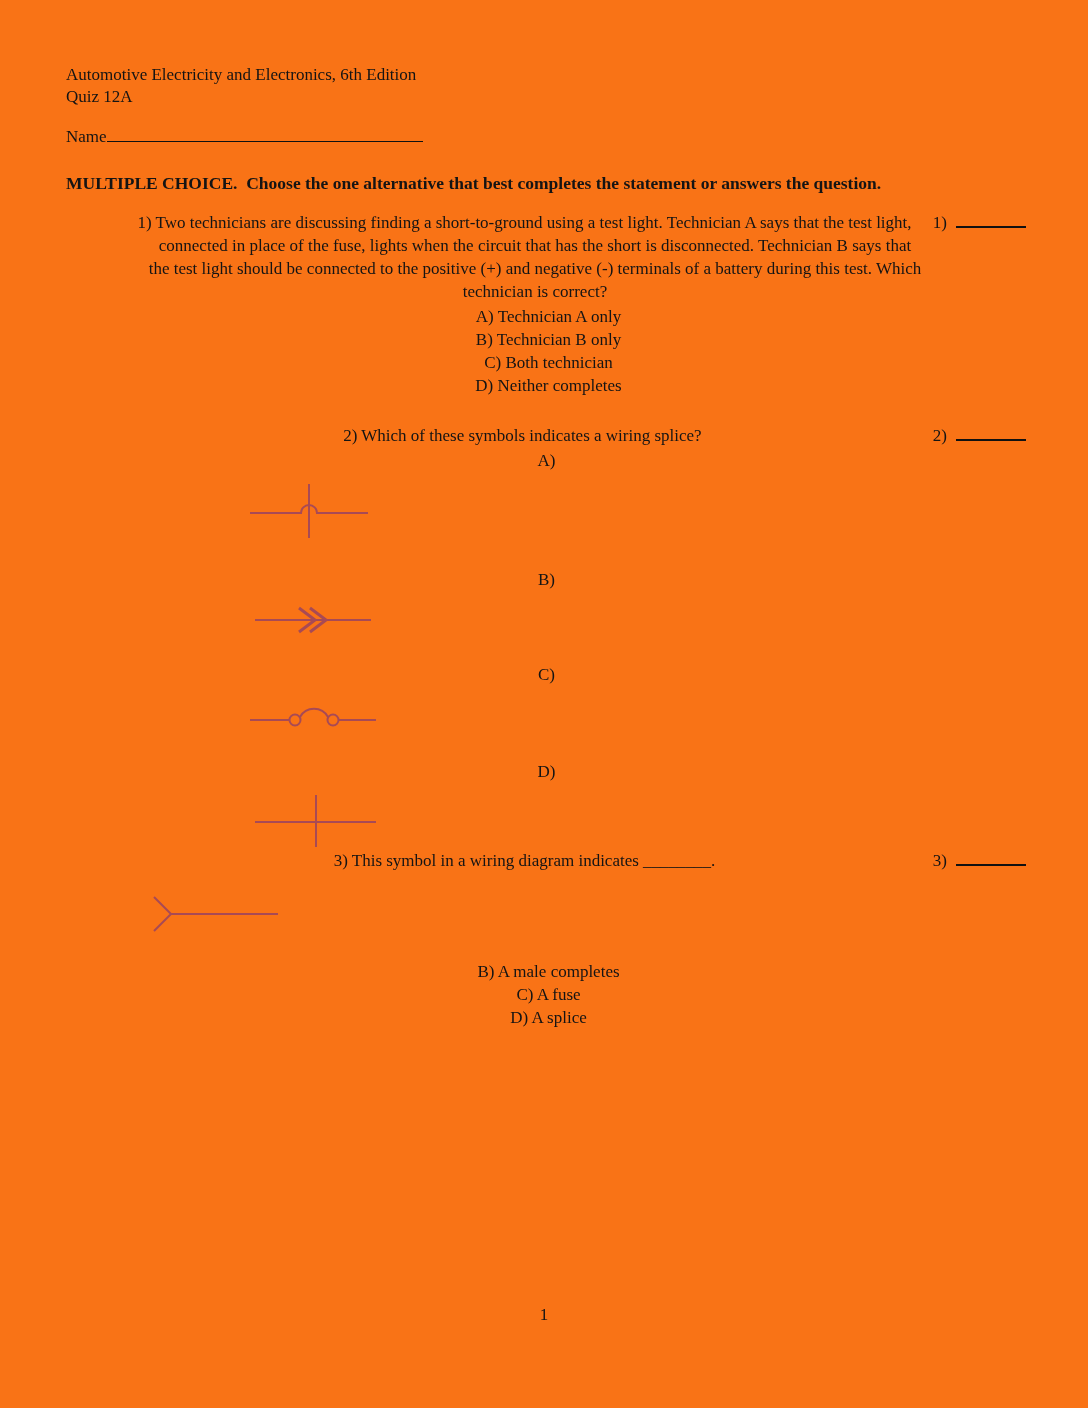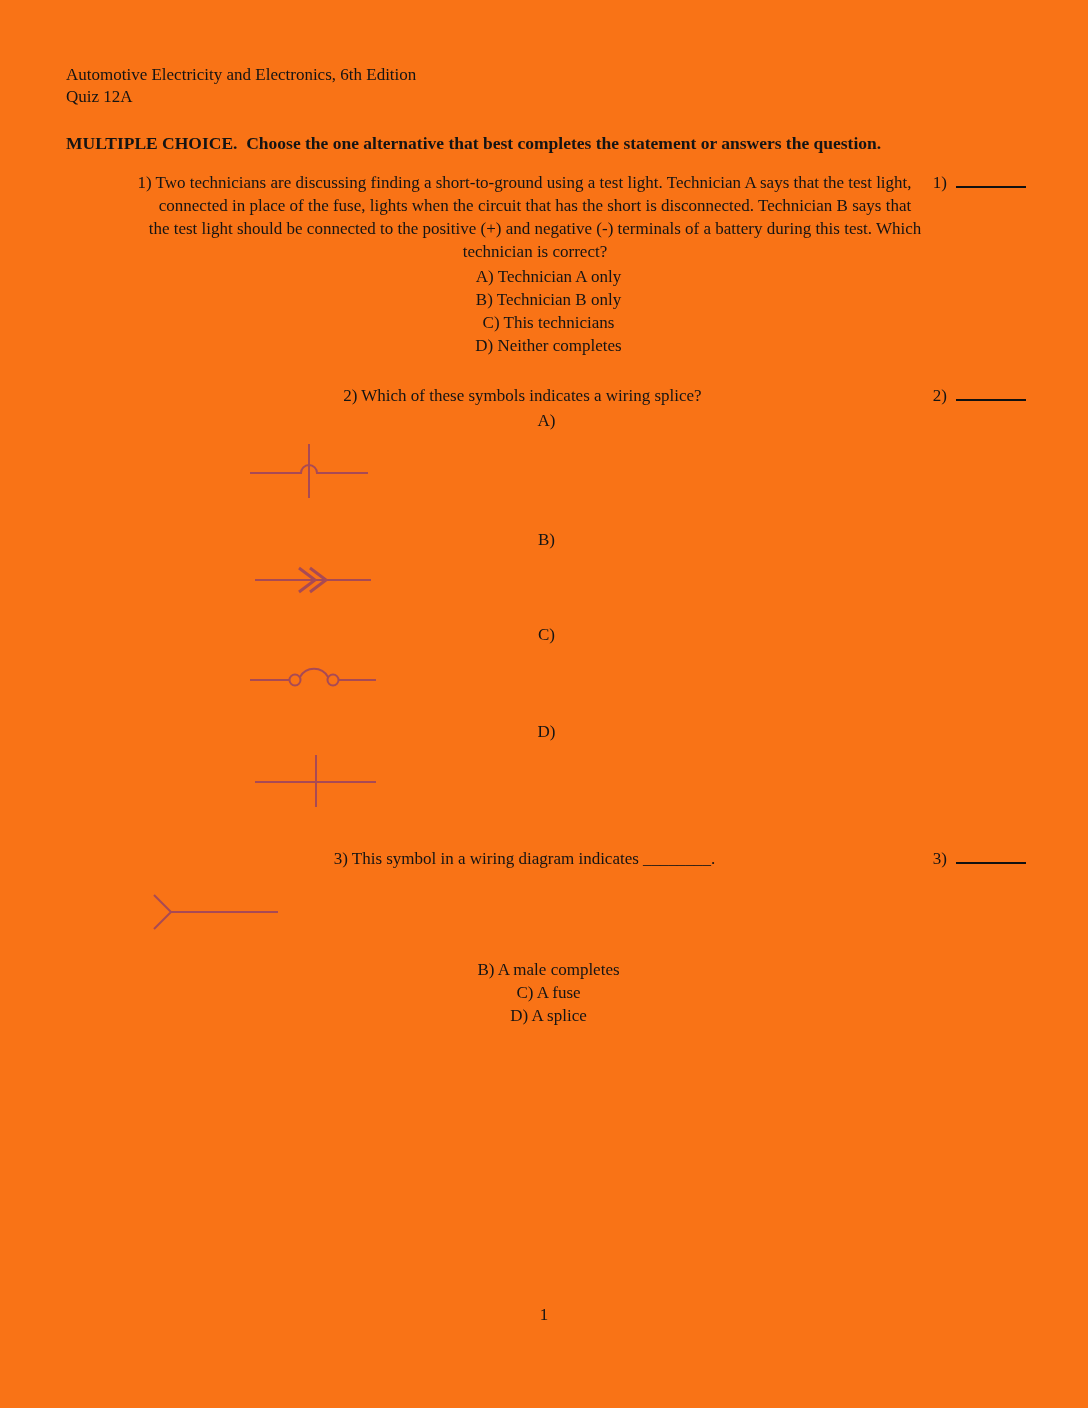--- a/index.html
+++ b/index.html
@@ -38,21 +38,21 @@
   .ans-line {
     display: inline-block;
     width: 70px;
     height: 15px;
     border-bottom: 2px solid #111;
     margin-left: 9px;
     vertical-align: baseline;
   }
   .q1 { margin-top: 16px; }
   .q2 { margin-top: 27px; gap: 15px; }
-  .q3 { margin-top: 38px; }
+  .q3 { }
   .choices { margin-top: 2px; margin-left: 48px; }
   .choice { line-height: 23px; }
   .sym { display: block; }
   .sym path, .sym circle { stroke: currentColor; fill: none; stroke-width: 2; }
   .sym .thick { stroke-width: 3; }
   .sym .dot-fill { stroke: none; }
   .sym-a { margin: 10px 0 28px 73px; }
   .sym-b { margin: 12px 0 26px 78px; }
   .sym-c { margin: 8px 0 30px 73px; }
   .sym-d { margin: 10px 0 0 78px; }
@@ -70,30 +70,33 @@
 </head>
 <body>
 
 <div class="page">
 
   <div class="header">
     <div>Automotive Electricity and Electronics, 6th Edition</div>
     <div>Quiz 12A</div>
   </div>
 
+  <div class="name-row">
+    <span>Name</span><span class="name-line"></span>
+  </div>
 
   <div class="instructions">MULTIPLE CHOICE.  Choose the one alternative that best completes the statement or answers the question.</div>
 
   <div class="question q1">
     <div class="q-main">
       <div class="q-text"><span>1)</span> <span>Two technicians are discussing finding a short-to-ground using a test light. Technician A says that the test light, connected in place of the fuse, lights when the circuit that has the short is disconnected. Technician B says that the test light should be connected to the positive (+) and negative (-) terminals of a battery during this test. Which technician is correct?</span></div>
       <div class="choices">
         <div class="choice"><span>A)</span> <span>Technician A only</span></div>
         <div class="choice"><span>B)</span> <span>Technician B only</span></div>
-        <div class="choice"><span>C)</span> <span>This technicians</span></div>
+        <div class="choice"><span>C)</span> <span>Both technician</span></div>
         <div class="choice"><span>D)</span> <span>Neither completes</span></div>
       </div>
     </div>
     <div class="q-answer"><span>1)</span><span class="ans-line"></span></div>
   </div>
 
   <div class="question q2">
     <div class="q-main">
       <div class="q-text"><span>2)</span> <span>Which of these symbols indicates a wiring splice?</span></div>
       <div class="choices">

